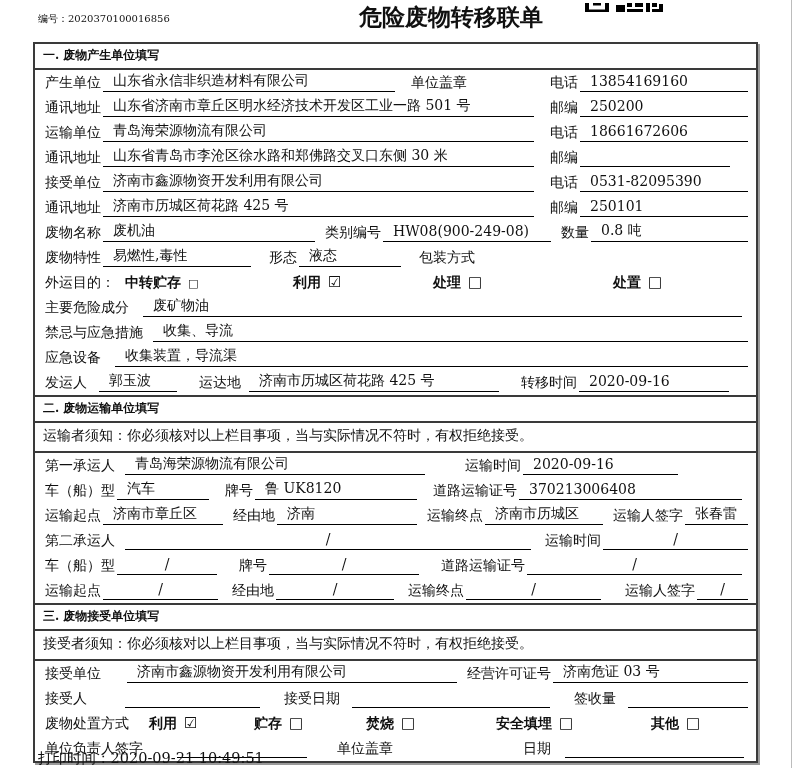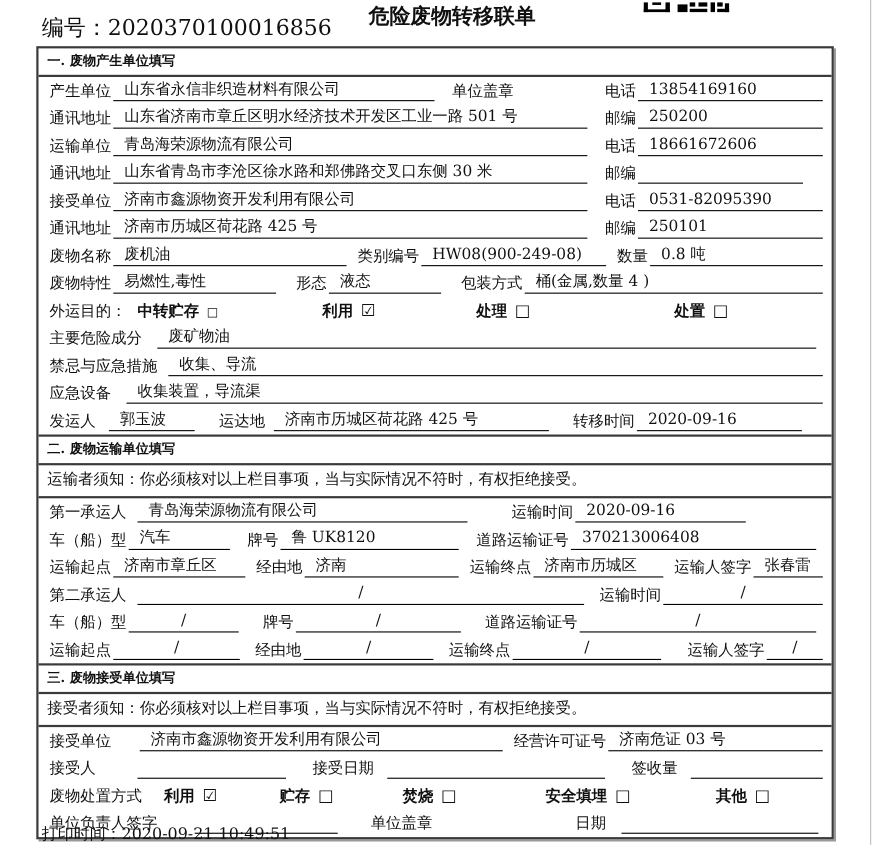--- a/index.html
+++ b/index.html
@@ -1,23 +1,23 @@
 <!DOCTYPE html>
 <html><head>
 <meta charset="utf-8">
 <style>
   html,body{margin:0;padding:0;}
   body{
     width:796px;height:768px;background:#ffffff;position:relative;overflow:hidden;
     font-family:"DejaVu Serif","Liberation Serif",serif;color:#101010;font-size:14px;
   }
   .page-edge{position:absolute;left:791px;top:0;width:1px;height:768px;background:#bcbcbc;}
-  .hdr-serial{position:absolute;left:38px;top:12px;font-size:20px;white-space:nowrap;text-align:right;}
-  .hdr-title{position:absolute;left:411px;top:2px;transform:translateX(-50%);
-    font-size:19px;font-weight:bold;white-space:nowrap;}
+  .hdr-serial{position:absolute;left:38px;top:12px;font-size:10px;white-space:nowrap;text-align:right;}
+  .hdr-title{position:absolute;left:451px;top:2px;transform:translateX(-50%);
+    font-size:23px;font-weight:bold;white-space:nowrap;}
   .qr{position:absolute;left:585px;top:0;}
   .form{position:absolute;left:33px;top:42px;width:721px;background:#fff;
     border:2px solid #3a3a3a;box-shadow:2px 2px 0 #9a9a9a;}
   .sec{font-weight:bold;font-size:12px;padding:3px 8px 4px;border-bottom:2px solid #3a3a3a;}
   .sec.mid{border-top:2px solid #3a3a3a;}
   .notice{padding:4px 8px 6px;border-bottom:2px solid #3a3a3a;}
   .row{display:flex;align-items:flex-end;min-height:25px;padding:2px 8px 3px;box-sizing:border-box;}
   .lbl{white-space:nowrap;padding:0 2px;}
   .uv{border-bottom:1px solid #000;padding:0 6px 1px 10px;white-space:nowrap;box-sizing:border-box;min-height:19px;}
   .fx{flex:1;}
@@ -113,21 +113,20 @@
     <span class="lbl" style="padding-left:10px">数量</span>
     <span class="uv fx">0.8 吨</span>
   </div>
 
   <div class="row">
     <span class="lbl">废物特性</span>
     <span class="uv" style="width:148px">易燃性,毒性</span>
     <span class="lbl" style="padding-left:18px">形态</span>
     <span class="uv" style="width:102px">液态</span>
     <span class="lbl" style="padding-left:18px">包装方式</span>
-    <span class="uv fx">桶(金属,数量  4 )</span>
   </div>
 
   <div class="row">
     <span class="lbl">外运目的：</span>
     <span class="opt" style="width:168px;padding-left:8px">
       <span>中转贮存</span><span class="box sm">□</span>
     </span>
     <span class="opt" style="width:140px">
       <span>利用</span><span class="box">☑</span>
     </span>

